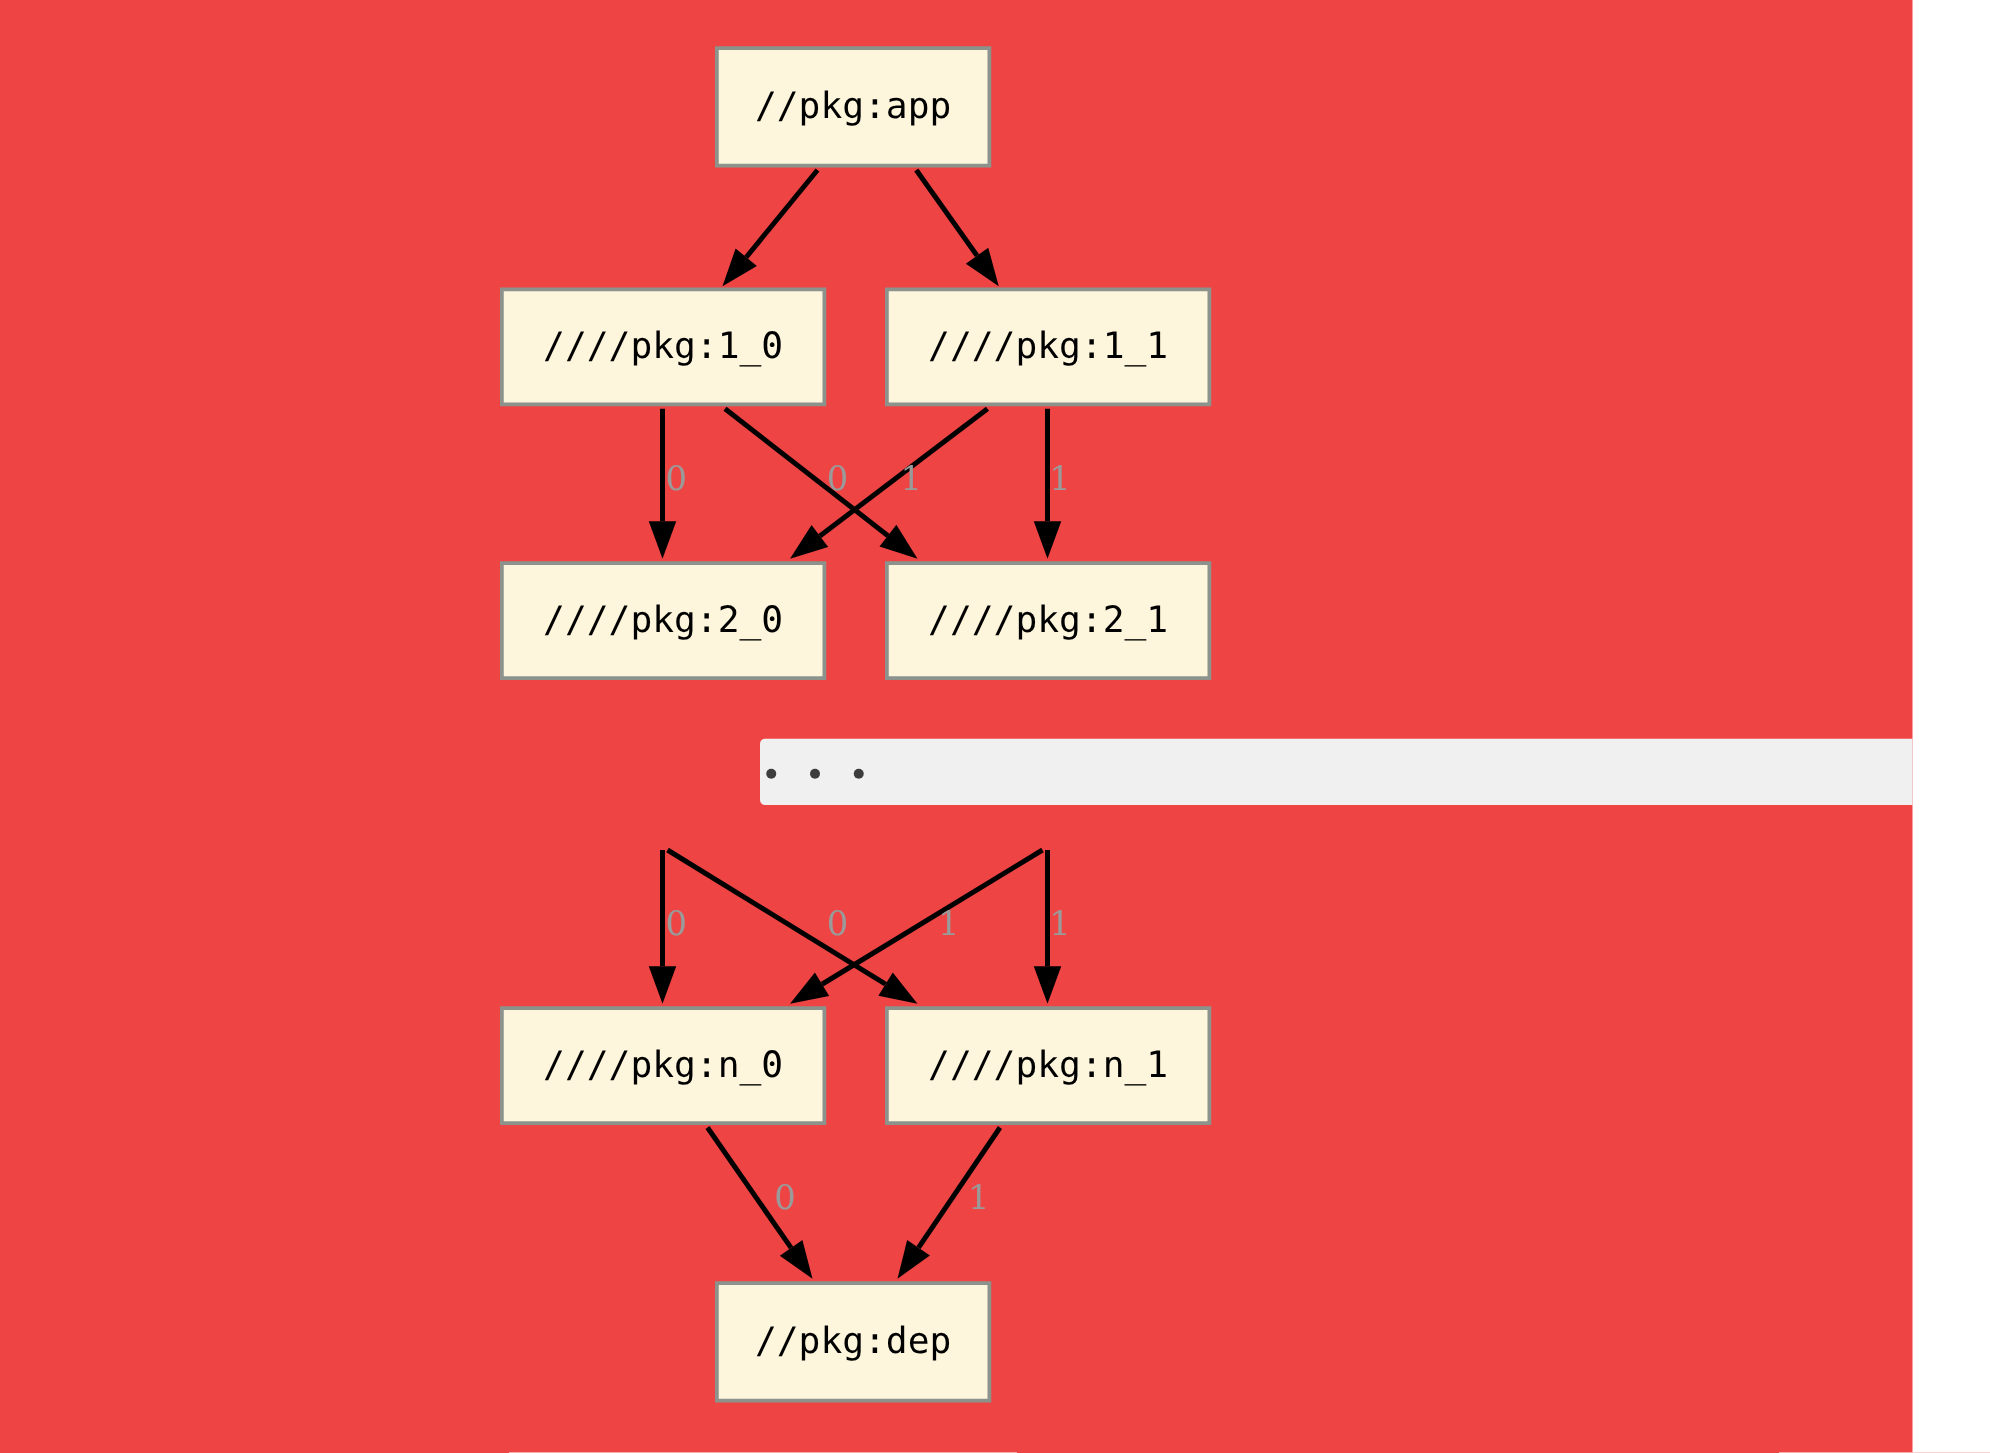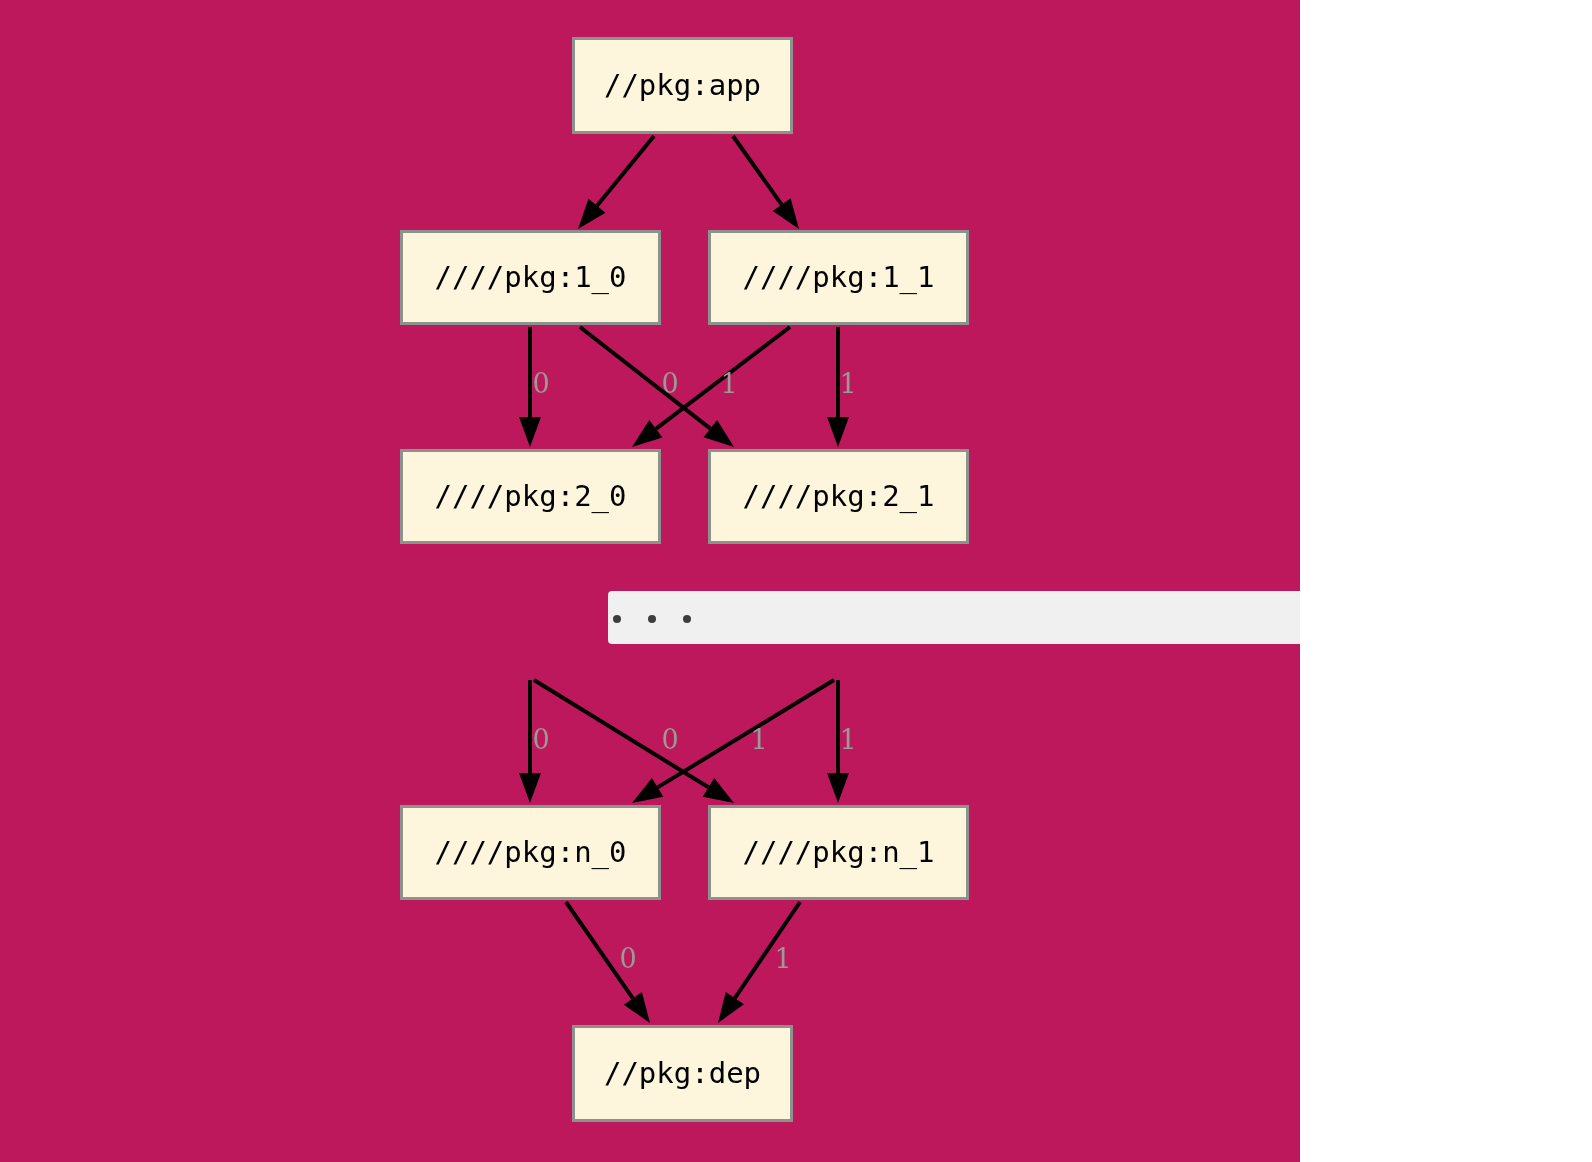--- a/index.html
+++ b/index.html
@@ -6,23 +6,23 @@
   html, body {
     margin: 0;
     padding: 0;
     background: #ffffff;
   }
   body {
     font-family: "DejaVu Sans Mono", "Liberation Mono", monospace;
   }
   #canvas {
     position: relative;
-    width: 1300px;
+    width: 1530px;
     height: 1162px;
-    background: #be185d;
+    background: #ef4444;
     overflow: hidden;
     text-align: right;
   }
   #graph-svg {
     position: absolute;
     left: 0;
     top: 0;
     width: 1592px;
     height: 1162px;
   }

